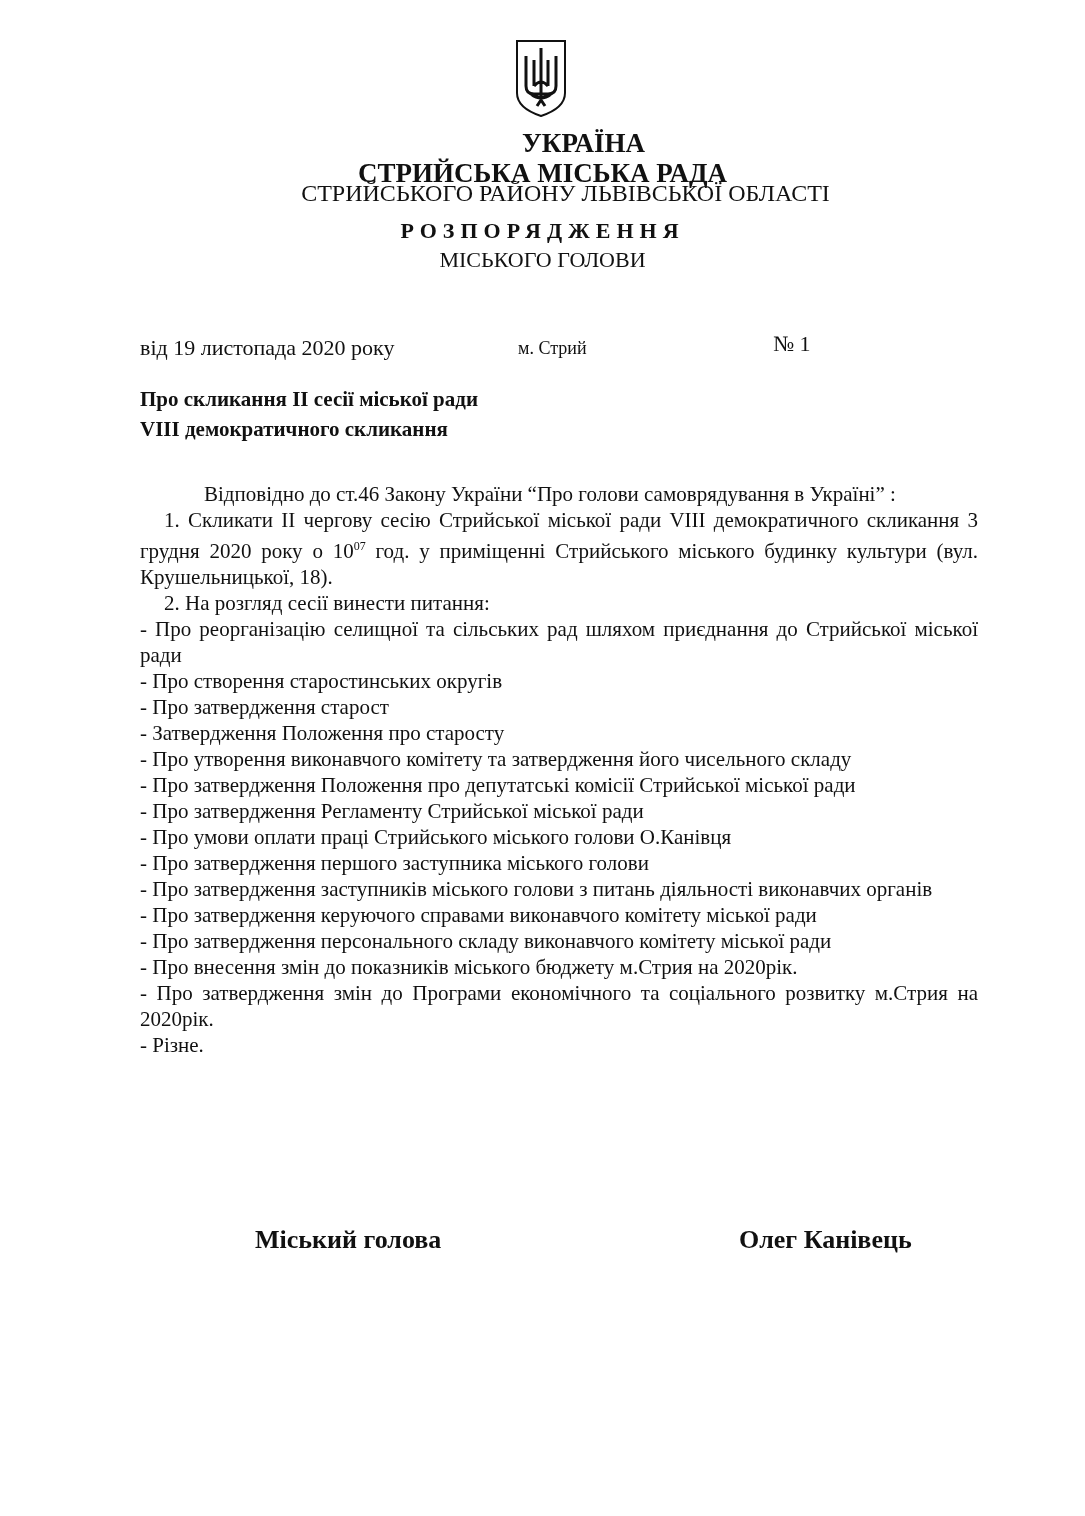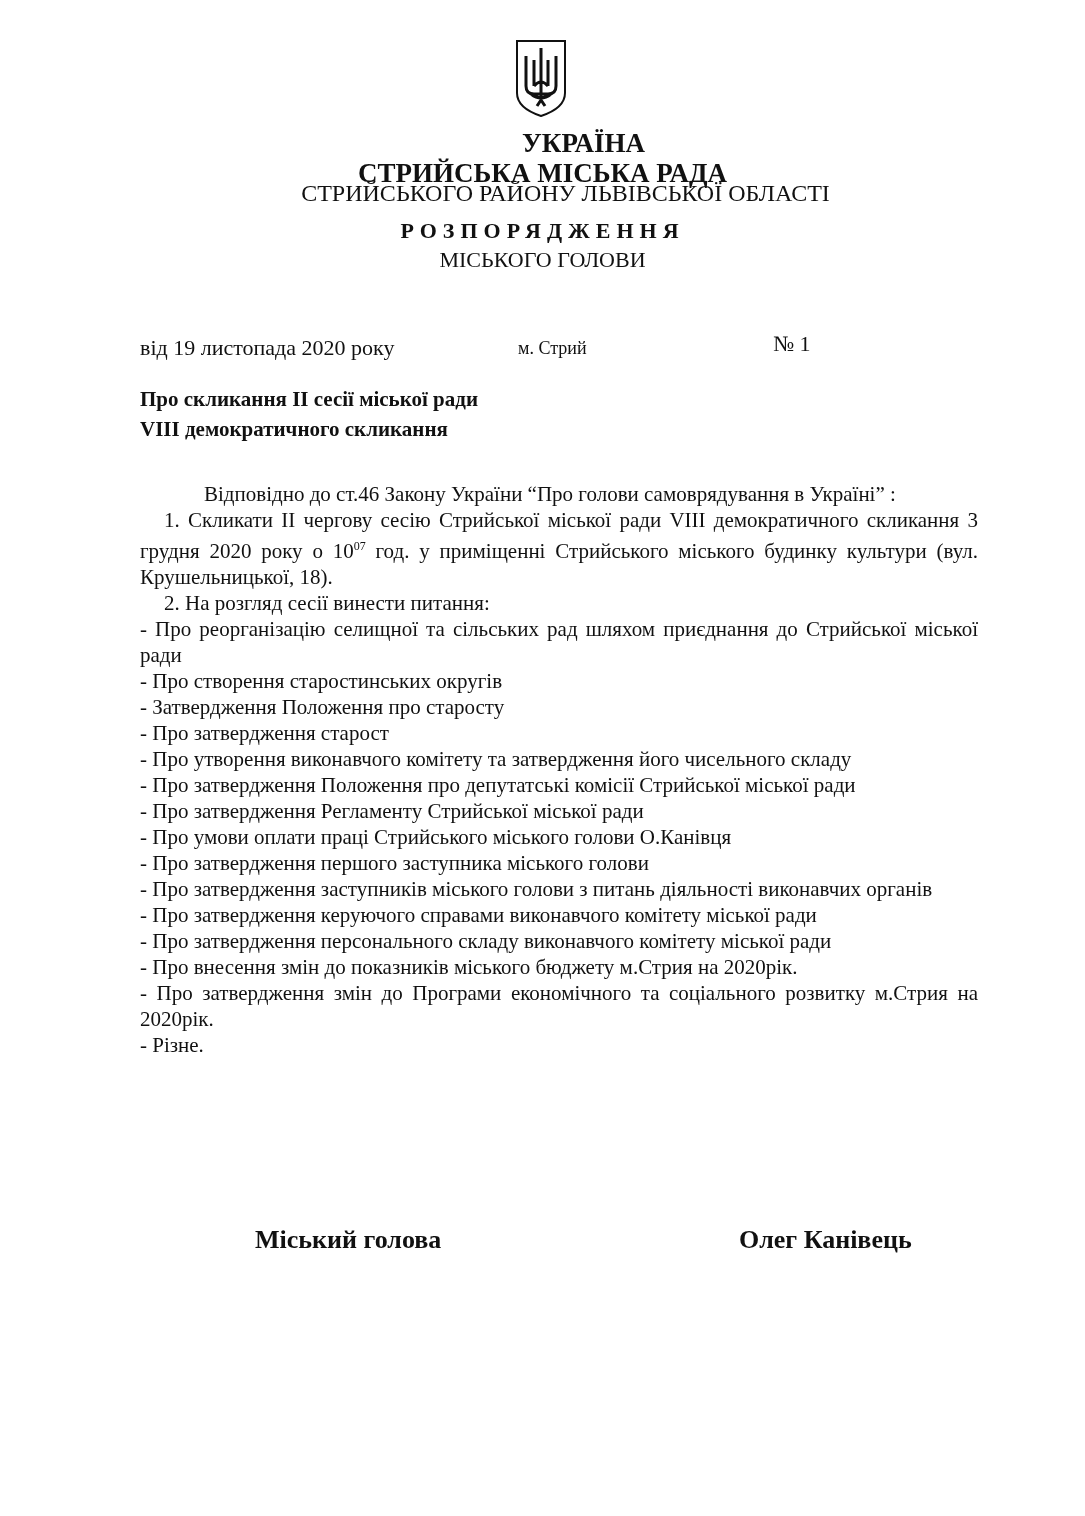--- a/index.html
+++ b/index.html
@@ -51,22 +51,22 @@
   <div>VIII демократичного скликання</div>
 </div>
 
 <div class="body">
   <p class="indent">Відповідно до ст.46 Закону України “Про голови самоврядування в Україні” :</p>
   <p class="ind2"><span>1.  Скликати II чергову сесію Стрийської міської ради VIII демократичного скликання   3 грудня  2020 року о 10</span><span class="sup">07</span><span> год. у приміщенні Стрийського міського будинку культури (вул. Крушельницької, 18).</span></p>
   <p class="ind2">2.  На розгляд сесії винести питання:</p>
   <div>
     <p>- Про реорганізацію селищної та сільських рад шляхом приєднання до Стрийської міської ради</p>
     <p>-  Про створення старостинських округів</p>
+    <p>- Про затвердження старост</p>
     <p>-  Затвердження Положення про старосту</p>
-    <p>- Про затвердження старост</p>
     <p>- Про утворення виконавчого комітету  та затвердження його чисельного складу</p>
     <p>-  Про затвердження Положення про депутатські комісії Стрийської міської ради</p>
     <p>-  Про затвердження Регламенту Стрийської міської ради</p>
     <p>-  Про умови оплати праці Стрийського міського голови О.Канівця</p>
     <p>- Про затвердження  першого заступника міського голови</p>
     <p>- Про затвердження заступників міського голови з питань діяльності виконавчих органів</p>
     <p>- Про затвердження  керуючого справами виконавчого комітету міської ради</p>
     <p>- Про затвердження персонального складу виконавчого комітету  міської ради</p>
     <p>- Про внесення змін до показників міського бюджету м.Стрия на 2020рік.</p>
     <p>- Про затвердження змін до Програми економічного та соціального розвитку м.Стрия на 2020рік.</p>

